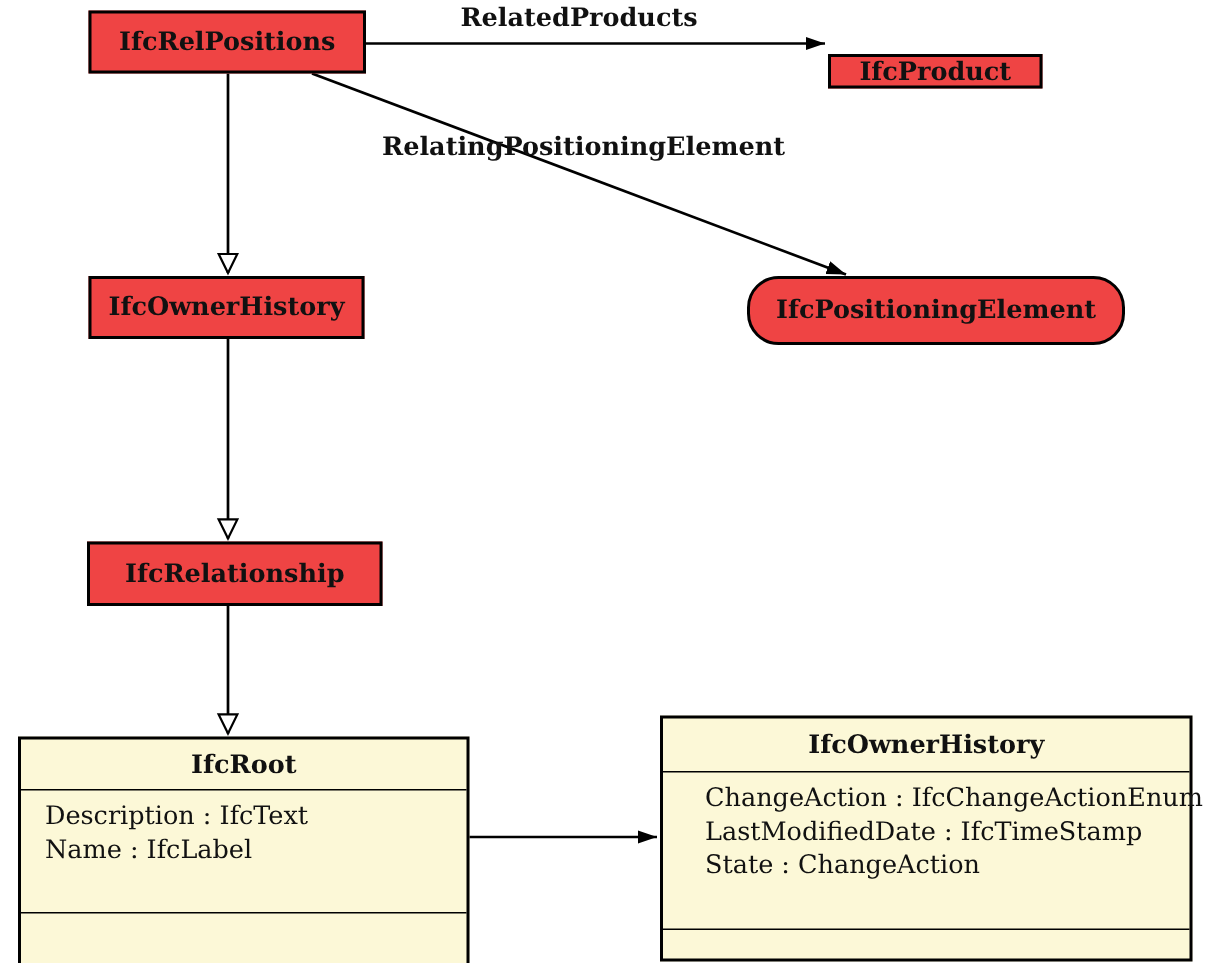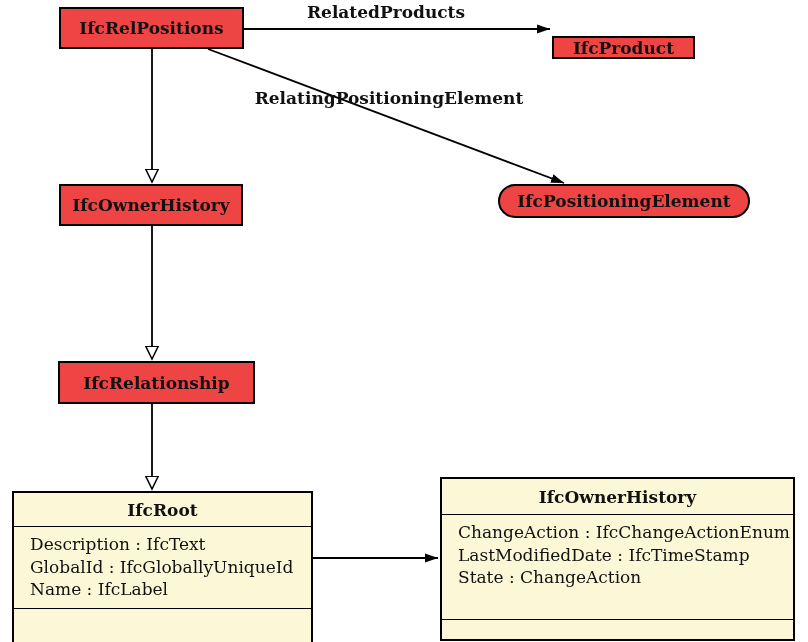--- a/index.html
+++ b/index.html
@@ -53,30 +53,30 @@
     font-size: 17px;
     line-height: 22.5px;
   }
   .attr-line { white-space: nowrap; }
   .compound-footer { flex: 1 1 auto; }
 
   
   #box-relpositions       { left: 59px;  top: 7px;   width: 185px; height: 42px; }
   #box-product            { left: 552px; top: 8px;   width: 143px; height: 23px; margin-top: 28px; }
   #box-relconnects        { left: 59px;  top: 184px; width: 184px; height: 42px; }
-  #box-positioningelement { left: 498px; top: 184px; width: 252px; height: 34px; border-radius: 21px; }
+  #box-positioningelement { left: 498px; top: 184px; width: 252px; height: 46px; border-radius: 21px; }
   #box-relationship       { left: 58px;  top: 361px; width: 197px; height: 43px; }
 
   #box-root               { left: 12px;   top: 491px; width: 301px; height: 175px; }
   #box-root .compound-header { height: 34px; }
   #box-root .compound-attrs  { height: 82px; padding: 6px 4px 0 16px; }
 
   #box-ownerhistory       { left: 440px; top: 477px; width: 355px; height: 164px; }
   #box-ownerhistory .compound-header { height: 36px; }
-  #box-ownerhistory .compound-attrs  { height: 105px; padding: 6px 4px 0 16px; }
+  #box-ownerhistory .compound-attrs  { height: 105px; padding: 6px 4px 0 28px; }
 
   .edge-label {
     position: absolute;
     font-weight: bold;
     font-size: 17px;
     text-align: center;
     white-space: nowrap;
     line-height: 20px;
   }
   #label-relatedproducts            { left: 236px; top: 2px;   width: 300px; }
@@ -124,21 +124,20 @@
   <div id="box-relationship" class="class-box">
     <span class="class-title">IfcRelationship</span>
   </div>
 
   <div id="box-root" class="class-box-compound">
     <div class="compound-header">
       <span class="class-title">IfcRoot</span>
     </div>
     <div class="compound-attrs">
       <div class="attr-line">Description : IfcText</div>
-      <div class="attr-line">GlobalId : IfcGloballyUniqueId</div>
       <div class="attr-line">Name : IfcLabel</div>
     </div>
     <div class="compound-footer"></div>
   </div>
 
   <div id="box-ownerhistory" class="class-box-compound">
     <div class="compound-header">
       <span class="class-title">IfcOwnerHistory</span>
     </div>
     <div class="compound-attrs">

